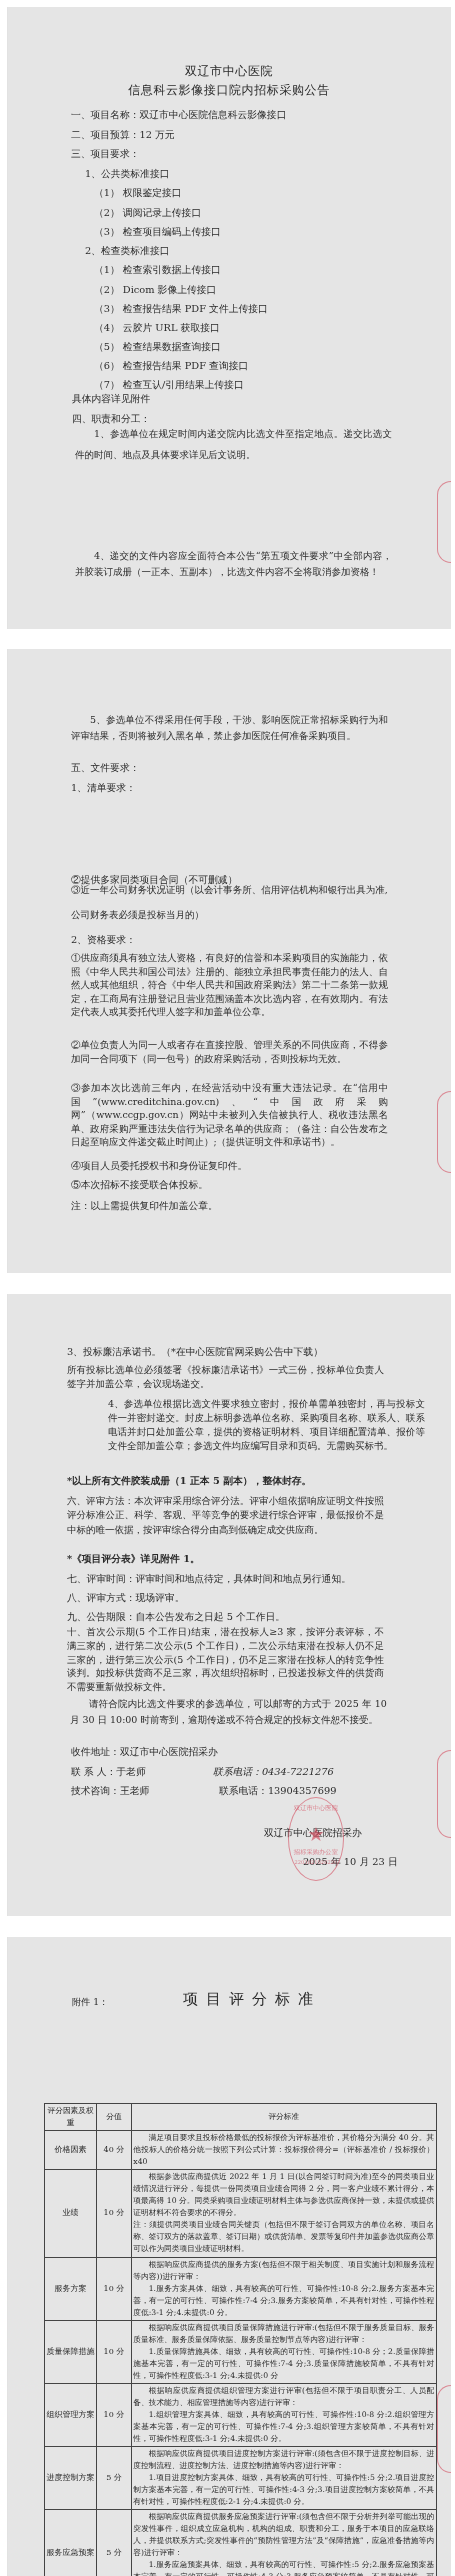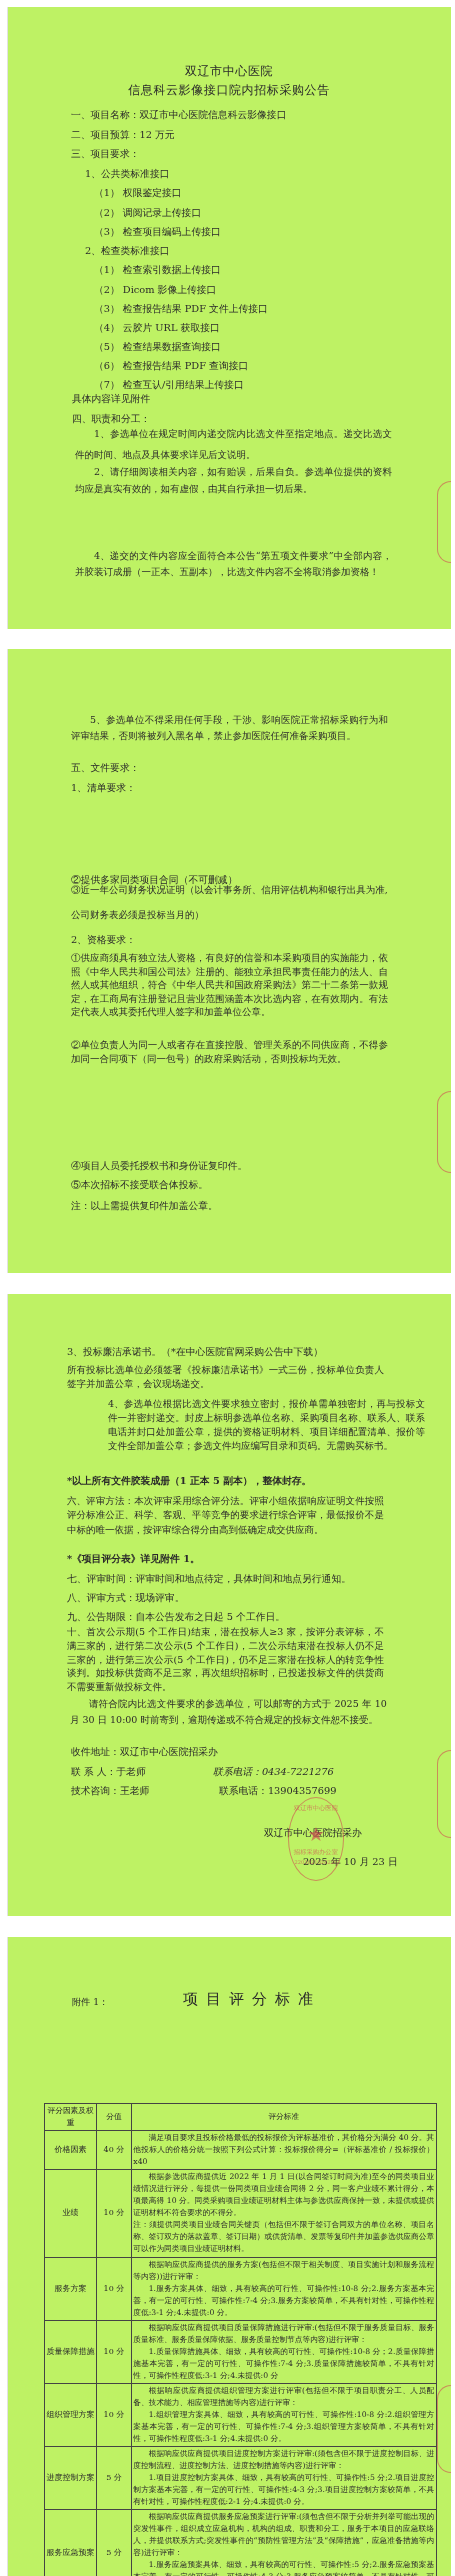--- a/index.html
+++ b/index.html
@@ -1,18 +1,18 @@
 <!DOCTYPE html>
 <html style="font-size:9.2px"><head>
 <meta charset="utf-8">
 <style>
   html, body { margin: 0; padding: 0; background: #ffffff; }
   body { width: 456px; height: 2576px; position: relative; overflow: hidden;
          font-family: "DejaVu Serif", "Liberation Serif", serif; color: #2a2a2a; }
-  .page { position: absolute; left: 6.9px; width: 443px; background: #bef264;
+  .page { position: absolute; left: 6.9px; width: 443px; background: #e5e5e5;
           border-left: 0.6px solid #e2e2e2; }
   #p1 { top: 6.9px; height: 622px; }
   #p2 { top: 649px; height: 624px; }
   #p3 { top: 1294px; height: 622px; }
   #p4 { top: 1937px; height: 639px; }
   .abs { position: absolute; }
   .title { left: 0; width: 456px; text-align: center; font-size: 12px; letter-spacing: 0.6px; }
   .h1 { font-size: 9.8px; }
   .para { font-size: 9.5px; line-height: 19.5px; width: 317px; text-align: justify; }
   .ind { text-indent: 2em; }
@@ -58,35 +58,35 @@
   <div class="abs h1" style="top:296px;left:86px;">（3）  检查报告结果 PDF 文件上传接口</div>
   <div class="abs h1" style="top:315px;left:86px;">（4）  云胶片 URL 获取接口</div>
   <div class="abs h1" style="top:334px;left:86px;">（5）  检查结果数据查询接口</div>
   <div class="abs h1" style="top:353px;left:86px;">（6）  检查报告结果 PDF 查询接口</div>
   <div class="abs h1" style="top:372px;left:86px;">（7）  检查互认/引用结果上传接口</div>
 
   <div class="abs h1" style="top:386px;left:64px;">具体内容详见附件</div>
   <div class="abs h1" style="top:406px;left:64px;">四、职责和分工：</div>
 
   <div class="abs para ind" style="top:417px;left:67px;line-height:20.7px;">1、参选单位在规定时间内递交院内比选文件至指定地点。递交比选文件的时间、地点及具体要求详见后文说明。</div>
-  <div class="abs para ind" style="top:456px;left:67px;line-height:17px;">2、请仔细阅读相关内容，如有贻误，后果自负。参选单位提供的资料均应是真实有效的，如有虚假，由其自行承担一切后果。</div>
   <div class="abs para ind" style="top:541px;left:67px;line-height:16px;">4、递交的文件内容应全面符合本公告“第五项文件要求”中全部内容，并胶装订成册（一正本、五副本），比选文件内容不全将取消参加资格！</div>
 
   <div class="half-stamp" style="top:474px;height:80px;"></div>
 </div>
 
 <div class="page" id="p2">
   <div class="abs para ind" style="top:63px;left:63px;line-height:15.5px;">5、参选单位不得采用任何手段，干涉、影响医院正常招标采购行为和评审结果，否则将被列入黑名单，禁止参加医院任何准备采购项目。</div>
   <div class="abs h1" style="top:113px;left:63px;">五、文件要求：</div>
   <div class="abs h1" style="top:133px;left:63px;">1、清单要求：</div>
   <div class="abs h1" style="top:225px;left:63px;">②提供多家同类项目合同（不可删减）</div>
   <div class="abs para" style="top:228px;left:63px;line-height:25px;">③近一年公司财务状况证明（以会计事务所、信用评估机构和银行出具为准,公司财务表必须是投标当月的）</div>
   <div class="abs h1" style="top:285px;left:63px;">2、资格要求：</div>
   <div class="abs para" style="top:302px;left:63px;line-height:13.5px;">①供应商须具有独立法人资格，有良好的信誉和本采购项目的实施能力，依照《中华人民共和国公司法》注册的、能独立承担民事责任能力的法人、自然人或其他组织，符合《中华人民共和国政府采购法》第二十二条第一款规定，在工商局有注册登记且营业范围涵盖本次比选内容，在有效期内。有法定代表人或其委托代理人签字和加盖单位公章。</div>
   <div class="abs para" style="top:389px;left:63px;line-height:13.5px;">②单位负责人为同一人或者存在直接控股、管理关系的不同供应商，不得参加同一合同项下（同一包号）的政府采购活动，否则投标均无效。</div>
+  <div class="abs para" style="top:432px;left:63px;line-height:13.5px;">③参加本次比选前三年内，在经营活动中没有重大违法记录。在“信用中国”(www.creditchina.gov.cn)、“中国政府采购网”（www.ccgp.gov.cn）网站中未被列入失信被执行人、税收违法黑名单、政府采购严重违法失信行为记录名单的供应商；（备注：自公告发布之日起至响应文件递交截止时间止）;（提供证明文件和承诺书）。</div>
   <div class="abs h1" style="top:511px;left:63px;">④项目人员委托授权书和身份证复印件。</div>
   <div class="abs h1" style="top:530px;left:63px;">⑤本次招标不接受联合体投标。</div>
   <div class="abs h1" style="top:551px;left:63px;">注：以上需提供复印件加盖公章。</div>
 
   <div class="half-stamp" style="top:442px;height:80px;"></div>
 </div>
 
 <div class="page" id="p3">
   <div class="abs h1" style="top:52px;left:59px;">3、投标廉洁承诺书。（*在中心医院官网采购公告中下载）</div>
   <div class="abs para" style="top:69px;left:59px;line-height:14.3px;">所有投标比选单位必须签署《投标廉洁承诺书》一式三份，投标单位负责人签字并加盖公章，会议现场递交。</div>

